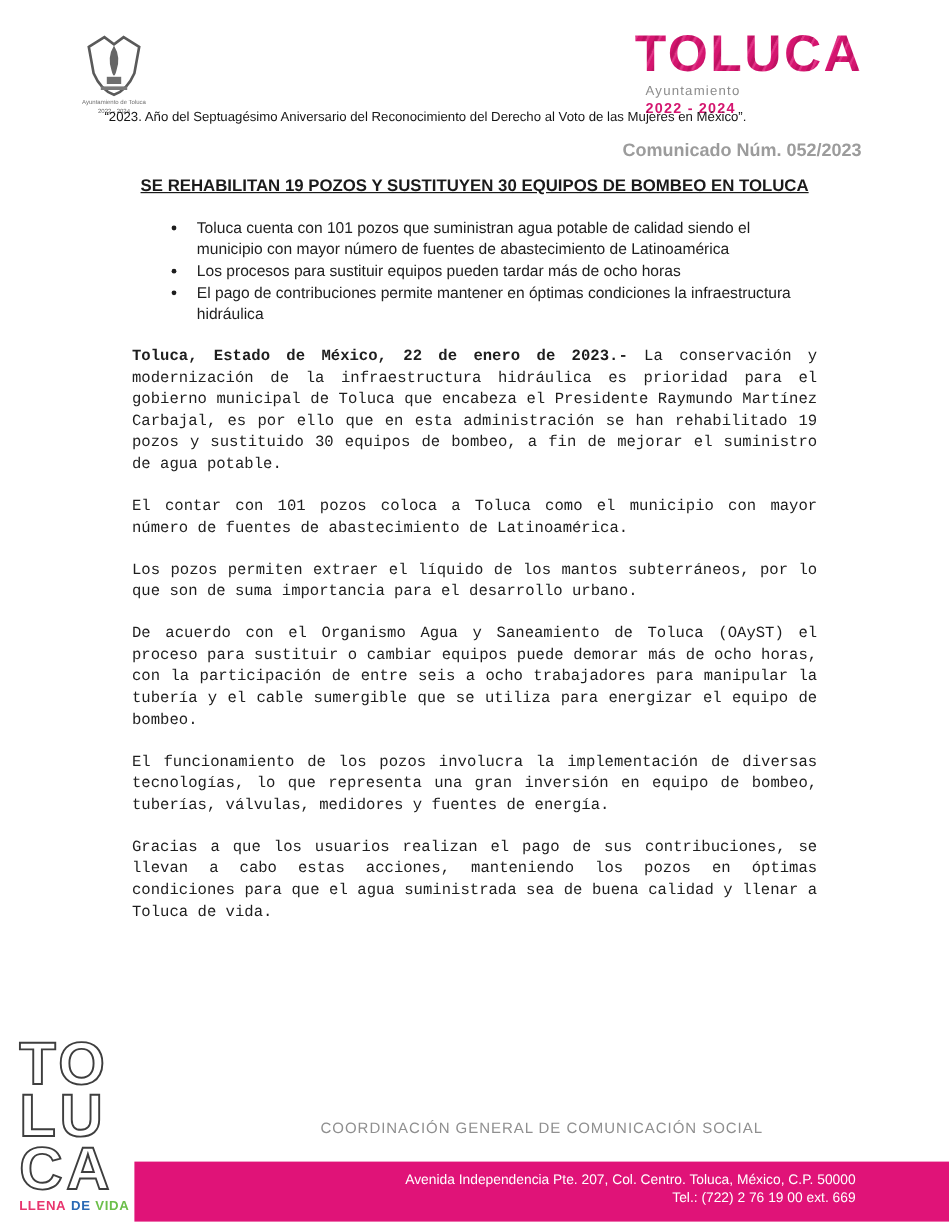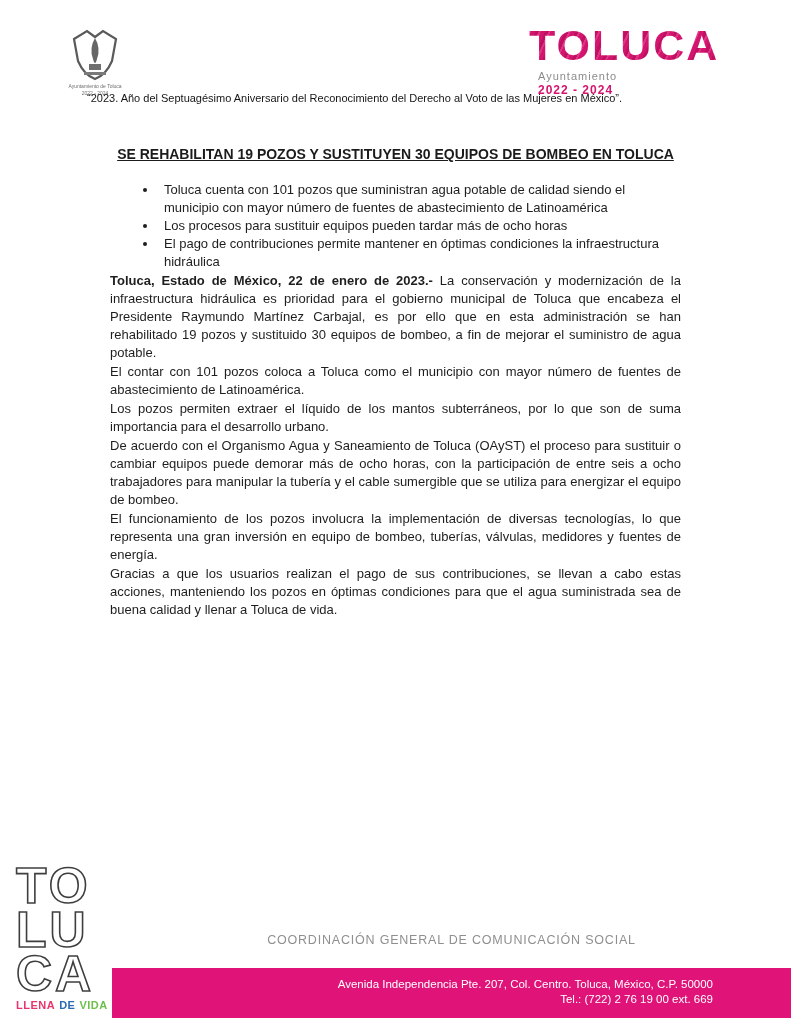--- a/index.html
+++ b/index.html
@@ -29,21 +29,21 @@
   .motto { position:absolute; left:87px; top:92px; font-size:11px; color:#151515; }
 
   .comunicado { position:absolute; top:117px; right:73px; font-size:15px; font-weight:700; color:#9c9c9c; }
 
   .doc-title { position:absolute; top:146px; left:0; right:0; text-align:center; font-size:14px; font-weight:700; color:#1b1b1b;text-decoration:underline; }
 
   
   .content { position:absolute; top:181px; left:110px; width:571px; font-size:13px; line-height:18px; }
   .content ul { margin:0; padding:0 20px 0 48px; }
   .content li { padding-left:6px; }
-  .content p { margin:1px 0 0 0; text-align:justify; }
+  .content p { margin:17px 0 0 0; text-align:justify;font-family:Liberation Mono, monospace; }
   .content p strong { font-weight:700; }
 
   
   .footer-logo { position:absolute; left:16px; top:864px; text-align:left; }
   .outline-line {
     font-size:50px; font-weight:800; line-height:44px; letter-spacing:3px;
     color:transparent; -webkit-text-stroke:1.6px #3e3e3e;
   }
   @supports not (-webkit-text-stroke:1px #000) { .outline-line { color:#3e3e3e; } }
   .tagline { margin-top:3px; font-size:11px; font-weight:800; letter-spacing:0.5px; white-space:nowrap; }
@@ -73,20 +73,21 @@
   </div>
 
   <div class="brand">
     <div class="wordmark">TOLUCA</div>
     <div class="brand-sub">Ayuntamiento</div>
     <div class="brand-period">2022 - 2024</div>
   </div>
 
   <div class="motto">“2023. Año del Septuagésimo Aniversario del Reconocimiento del Derecho al Voto de las Mujeres en México”.</div>
 
+  <div class="comunicado">Comunicado Núm. 052/2023</div>
 
   <div class="doc-title">SE REHABILITAN 19 POZOS Y SUSTITUYEN 30 EQUIPOS DE BOMBEO EN TOLUCA</div>
 
   <div class="content">
     <ul>
       <li><span>Toluca cuenta con 101 pozos que suministran agua potable de calidad siendo el municipio con mayor número de fuentes de abastecimiento de Latinoamérica</span></li>
       <li><span>Los procesos para sustituir equipos pueden tardar más de ocho horas</span></li>
       <li><span>El pago de contribuciones permite mantener en óptimas condiciones la infraestructura hidráulica</span></li>
     </ul>
 

